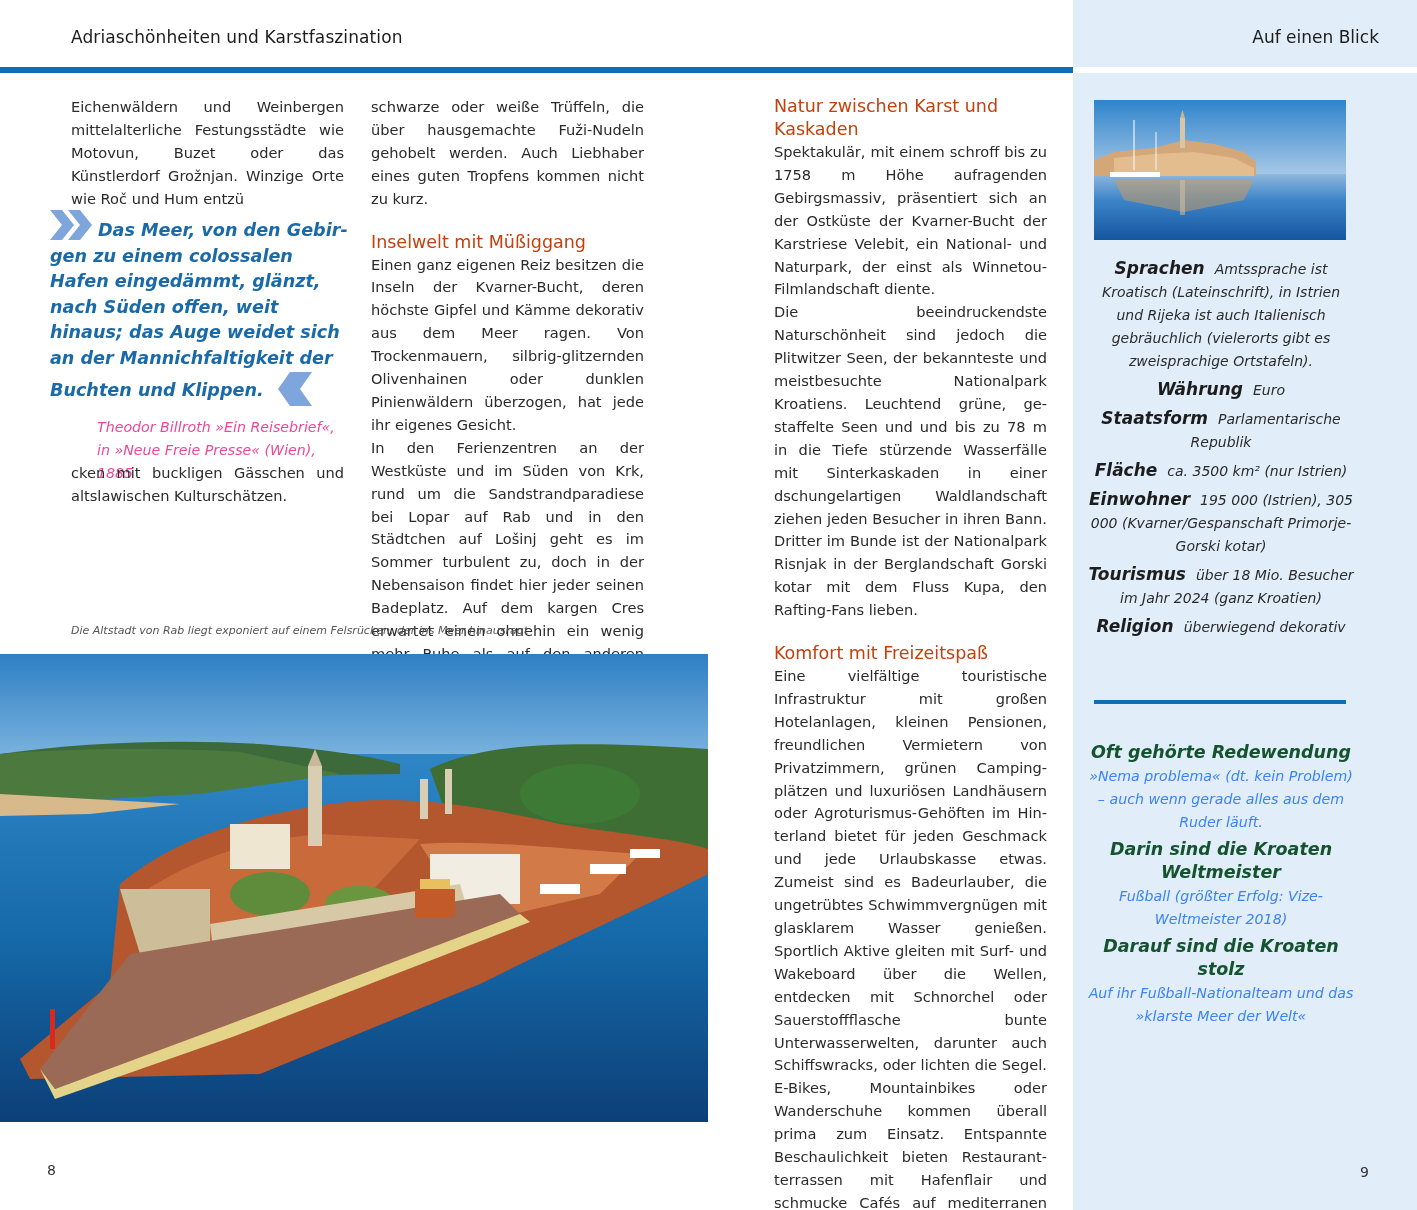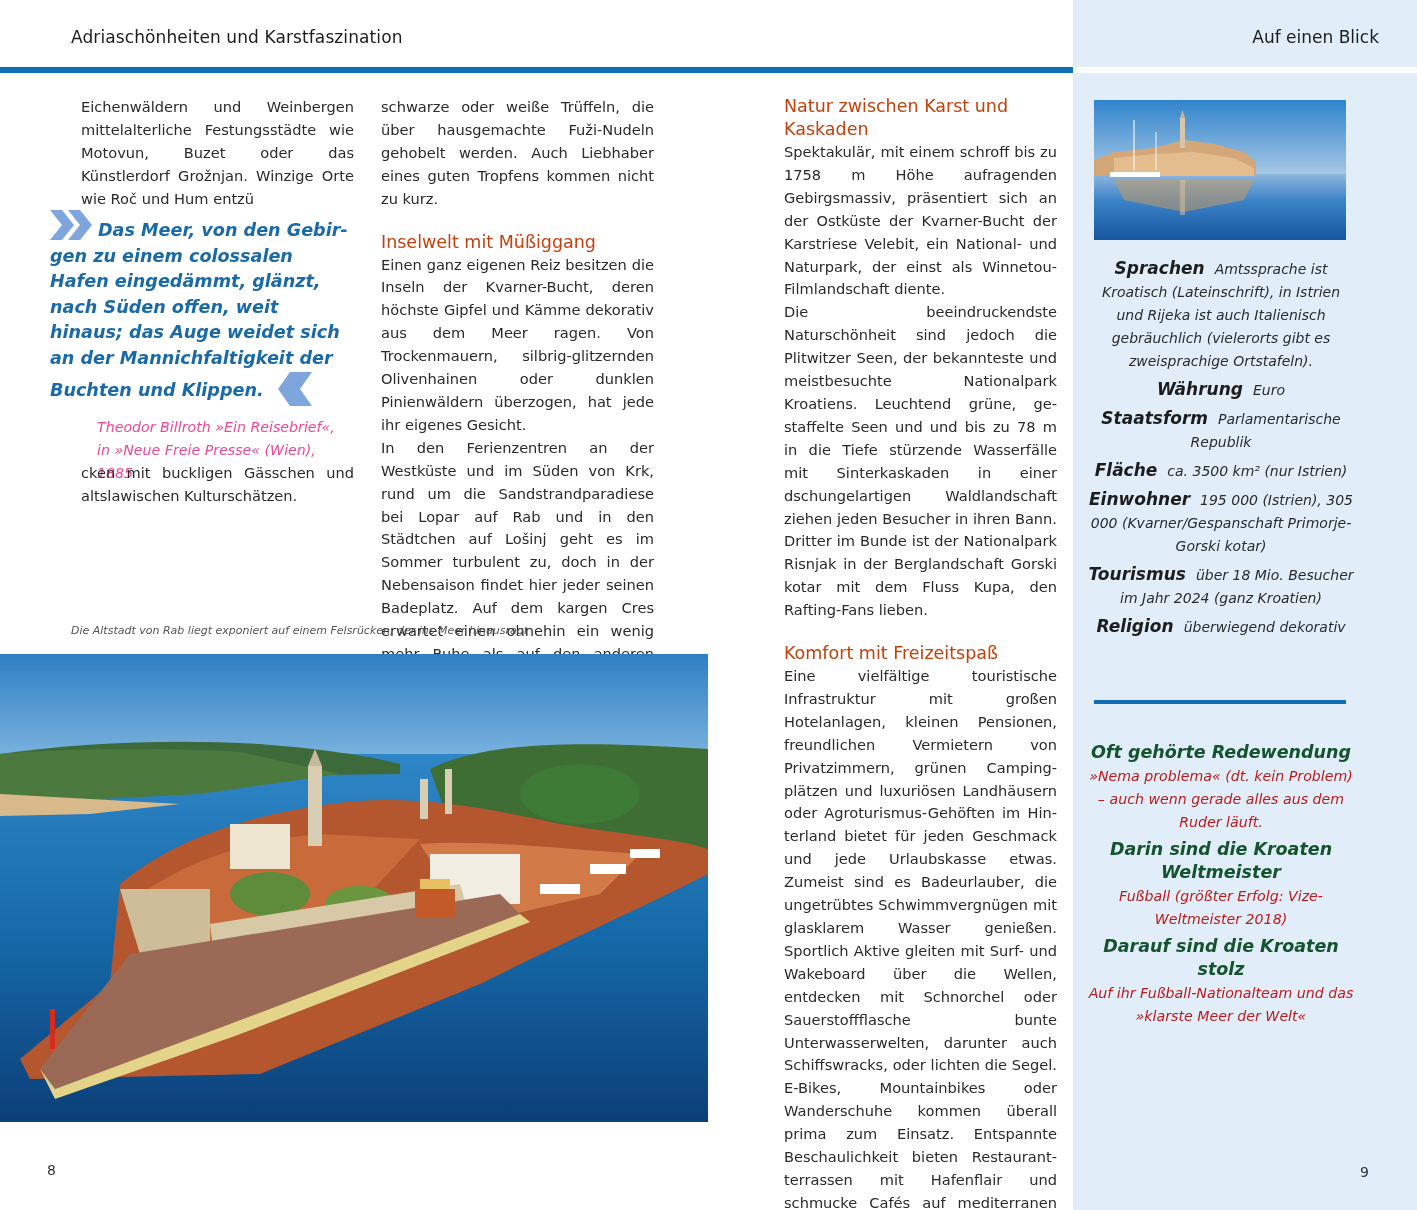--- a/index.html
+++ b/index.html
@@ -7,21 +7,21 @@
   body { position: relative; font-family: "DejaVu Sans", sans-serif; color: #222; }
 
   .sidebar-bg { position: absolute; left: 1073px; top: 0; width: 344px; height: 1210px; background: #e1eefa; }
 
   .running-head-left { position: absolute; left: 71px; top: 27px; font-size: 17px; color: #1d1d1d; letter-spacing: 0.1px; }
   .running-head-right { position: absolute; right: 38px; top: 27px; font-size: 17px; color: #1d1d1d; }
 
   .rule-blue { position: absolute; left: 0; top: 67px; width: 1073px; height: 6px; background: #0f6fb5; }
   .rule-white { position: absolute; left: 1073px; top: 67px; width: 344px; height: 6px; background: #ffffff; }
 
-  .body-text { font-size: 14.6px; line-height: 22.9px; color: #2a2a2a; text-align: justify; hyphens: manual; margin-left: 10px; }
+  .body-text { font-size: 14.6px; line-height: 22.9px; color: #2a2a2a; text-align: justify; hyphens: manual; }
   .body-text p { margin: 0; }
 
   .col1a { position: absolute; left: 71px; top: 96px; width: 273px; }
   .col1b { position: absolute; left: 71px; top: 462px; width: 273px; }
   .col2 { position: absolute; left: 371px; top: 96px; width: 273px; }
   .col3 { position: absolute; left: 774px; top: 95px; width: 273px; }
 
   .section-head { font-size: 17.5px; line-height: 23px; color: #c2410c; font-weight: normal; margin: 0; text-align: left; }
   .gap { height: 20px; }
 
@@ -41,21 +41,21 @@
 
   .facts { position: absolute; left: 1088px; top: 257px; width: 266px; text-align: center; }
   .fact { font-size: 14px; line-height: 23px; color: #2a2a2a; font-style: italic; margin-bottom: 5px; }
   .fact-label { font-size: 17px; font-weight: bold; font-style: italic; color: #1d1d1d; margin-right: 10px; }
 
   .side-rule { position: absolute; left: 1094px; top: 700px; width: 252px; height: 4px; background: #0f6fb5; }
 
   .trivia { position: absolute; left: 1088px; top: 741px; width: 266px; text-align: center; color: #1a6aa8; }
   .trivia-item { margin-bottom: 4px; }
   .trivia-label { font-size: 17.5px; line-height: 23.5px; font-weight: bold; font-style: italic; color: #14532d; }
-  .trivia-text { font-size: 14.2px; line-height: 23px; font-style: italic; color: #b91c1c; }
+  .trivia-text { font-size: 14.2px; line-height: 23px; font-style: italic; color: #3b82f6; }
 </style>
 </head>
 <body>
 
 <div class="sidebar-bg"></div>
 
 <div class="running-head-left">Adriaschönheiten und Karstfaszination</div>
 <div class="running-head-right">Auf einen Blick</div>
 
 <div class="rule-blue"></div>

